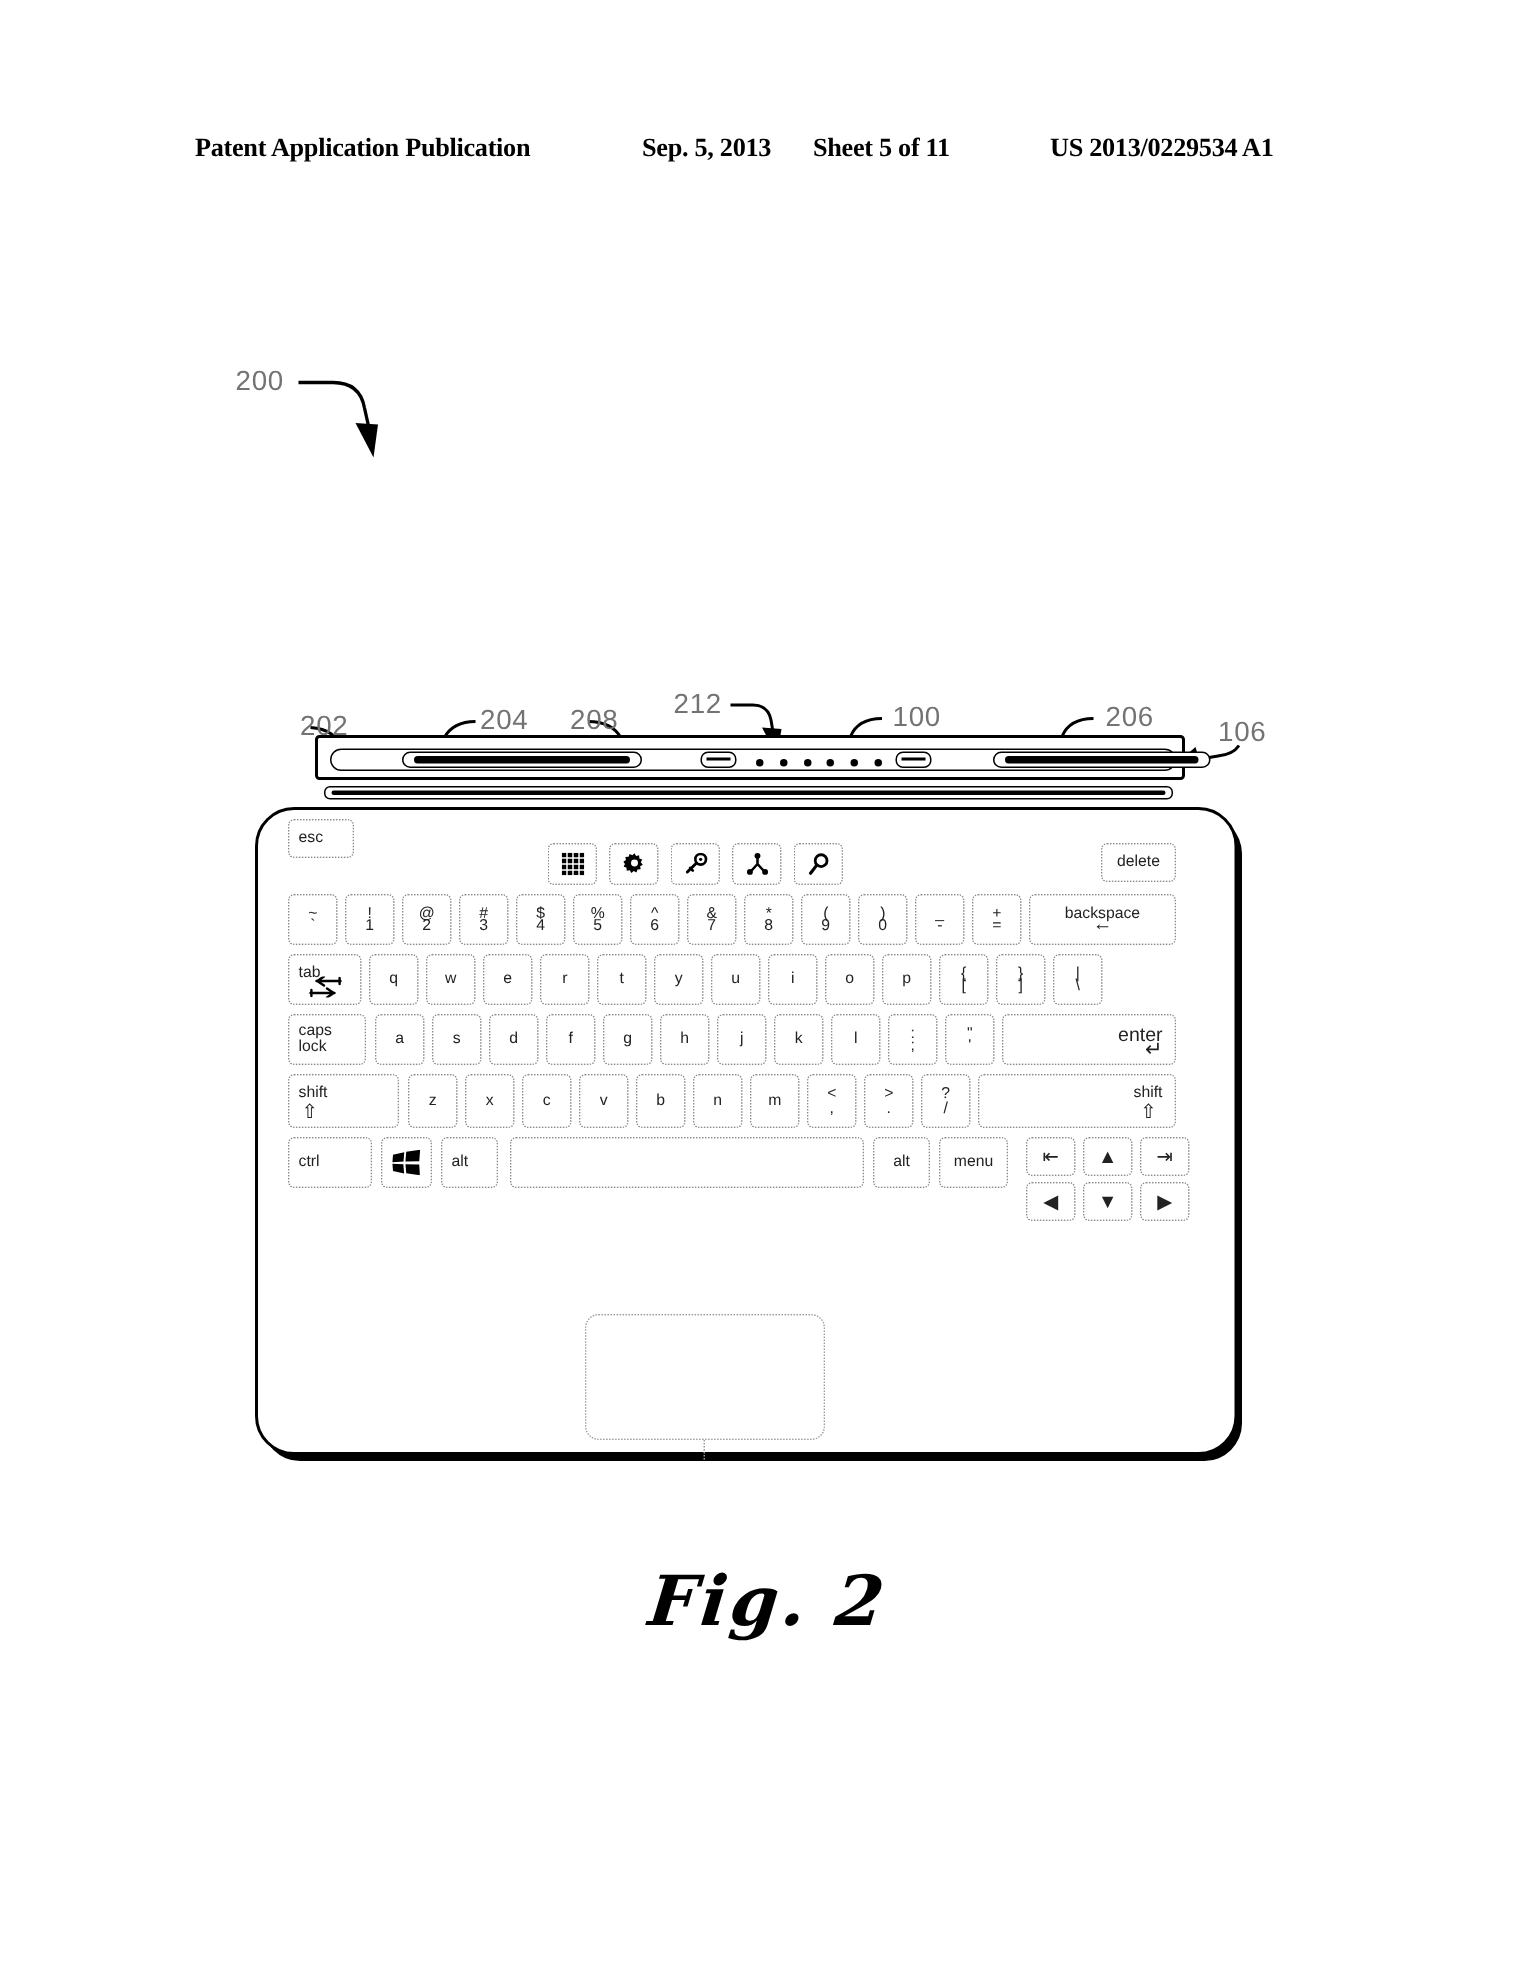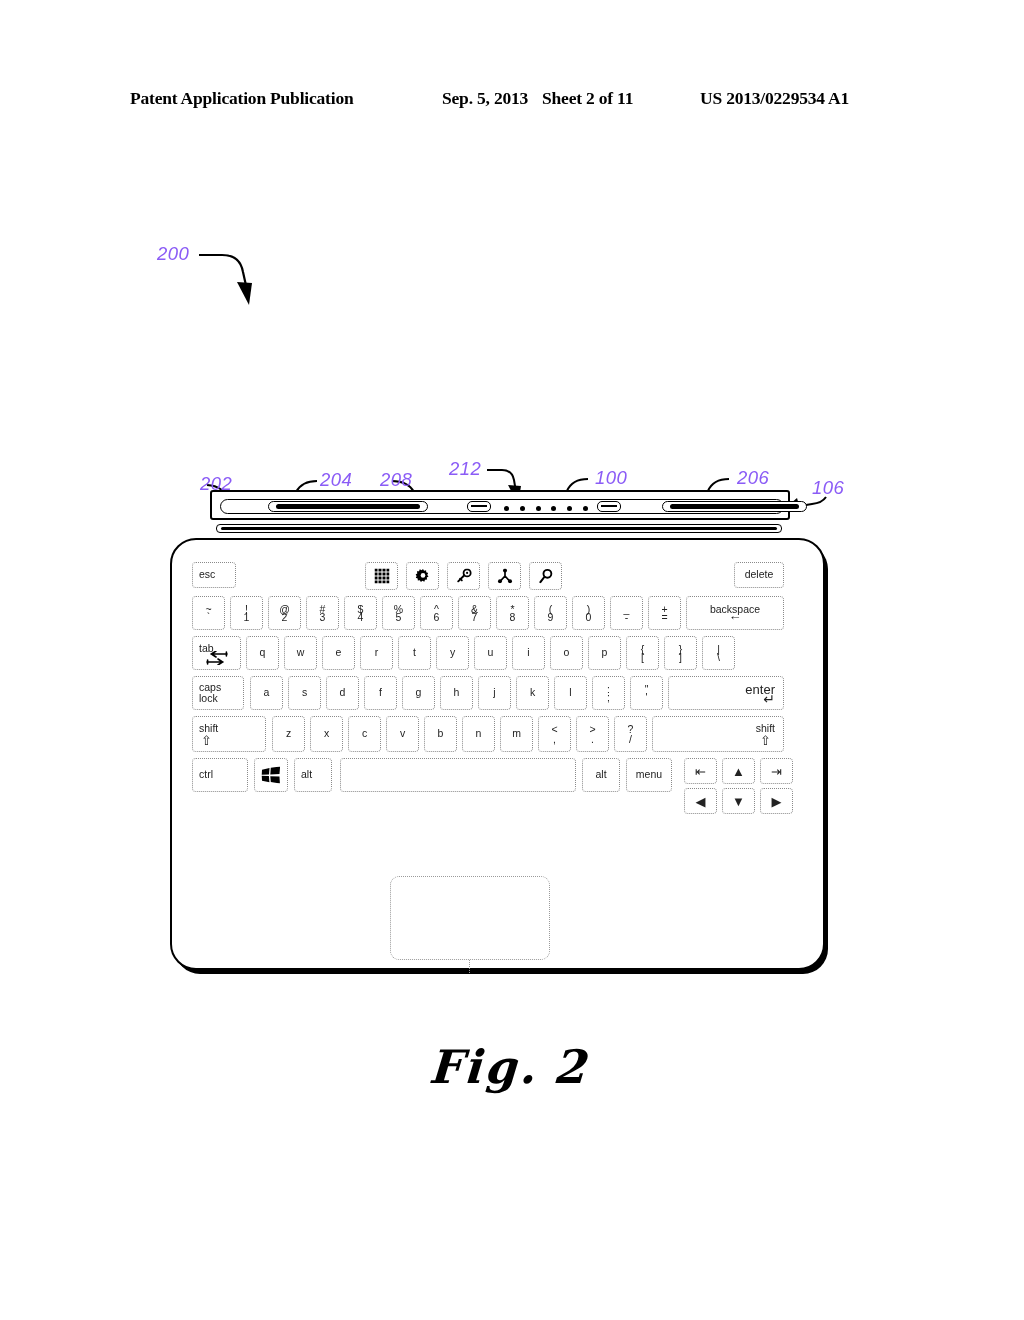--- a/index.html
+++ b/index.html
@@ -23,33 +23,32 @@
     left: 130px;
     width: 760px;
     height: 24px;
     font-family: "Liberation Serif", serif;
     font-weight: bold;
     font-size: 17.5px;
     letter-spacing: -0.2px;
     white-space: nowrap;
   }
   #page-header .hdr-pub   { position: absolute; left: 0px;   top: 0; }
-  #page-header .hdr-date  { position: absolute; left: 312px; top: 0; text-align: center; }
+  #page-header .hdr-date  { position: absolute; left: 298px; top: 0; text-align: center; }
   #page-header .hdr-sheet { position: absolute; left: 412px; top: 0; }
   #page-header .hdr-num   { position: absolute; left: 570px; top: 0; }
 
   
   .ref {
     position: absolute;
     font-family: "Liberation Sans", sans-serif;
     font-size: 18.5px;
     letter-spacing: 0.5px;
-    color: #8b5cf6;
+    color: #737373;
     white-space: nowrap;
-    font-style: italic;
   }
   .ref.underline { text-decoration: underline; text-underline-offset: 3px; }
 
   
   #leaders {
     position: absolute;
     left: 0; top: 0;
     width: 1024px; height: 1320px;
     pointer-events: none;
   }
@@ -272,21 +271,21 @@
     color: #000;
     transform: skewX(-6deg);
   }
 </style>
 </head>
 <body>
 
 <div id="page-header">
   <span class="hdr-pub">Patent Application Publication</span>
   <span class="hdr-date">Sep. 5, 2013</span>
-  <span class="hdr-sheet">Sheet 2 of 11</span>
+  <span class="hdr-sheet">Sheet 5 of 11</span>
   <span class="hdr-num">US 2013/0229534 A1</span>
 </div>
 
 <svg id="leaders" viewBox="0 0 1024 1320">
 
   <path d="M199 255 L222 255 Q240 255 243 272 L247 290" fill="none" stroke="#000" stroke-width="2.2"></path>
   <path d="M237 282 L249 305 L252 283 Z" fill="#000"></path>
 
   <path d="M207 485 Q224 486 228 500" fill="none" stroke="#000" stroke-width="2"></path>
 
@@ -329,21 +328,21 @@
       <i></i>
       <i></i>
       <i></i>
       <i></i>
     </div>
   </div>
   <div class="spine-sub"></div>
 
   <div class="kbd-body">
 
-    <div class="key" style="left:20px; top:22px; width:44px; height:26px;">
+    <div class="key" style="left:20px; top:6px; width:44px; height:26px;">
       <span class="lbl">esc</span>
     </div>
 
     <div class="key" style="left:193px; top:22px; width:33px; height:28px;">
       <span class="icon-wrap">
         <svg width="15" height="15" viewBox="0 0 15 15">
           <g fill="#000">
             <rect x="0" y="0" width="3" height="3"></rect>
               <rect x="4" y="0" width="3" height="3"></rect>
             <rect x="8" y="0" width="3" height="3"></rect>

